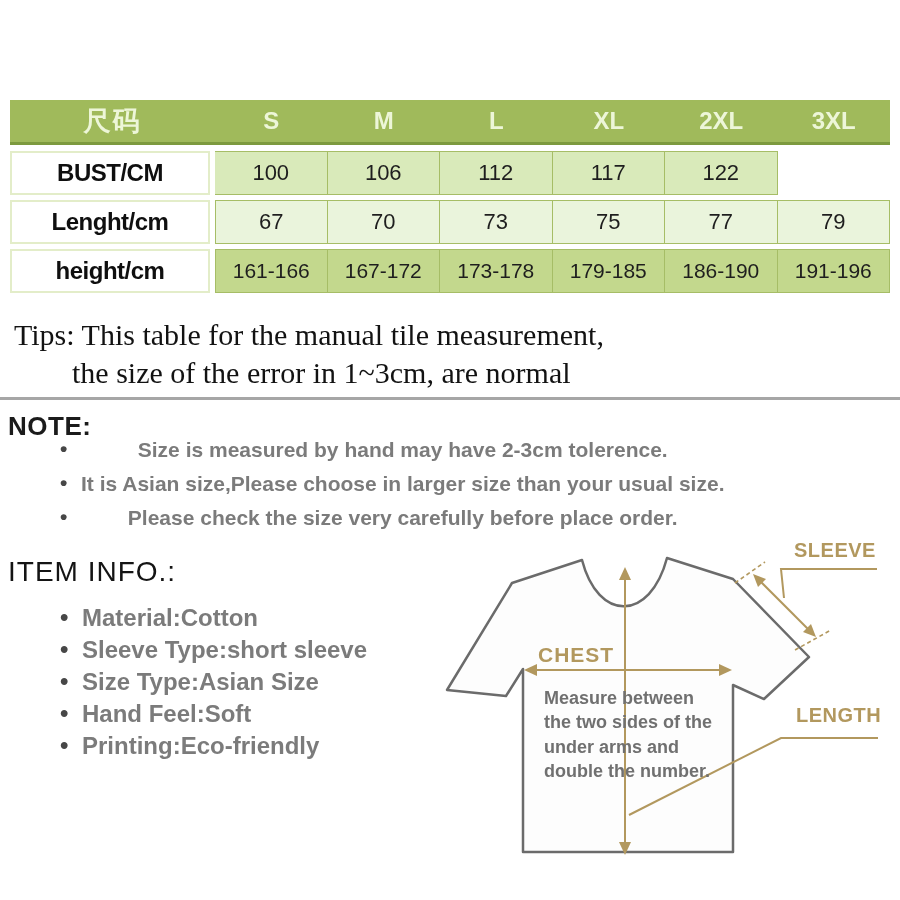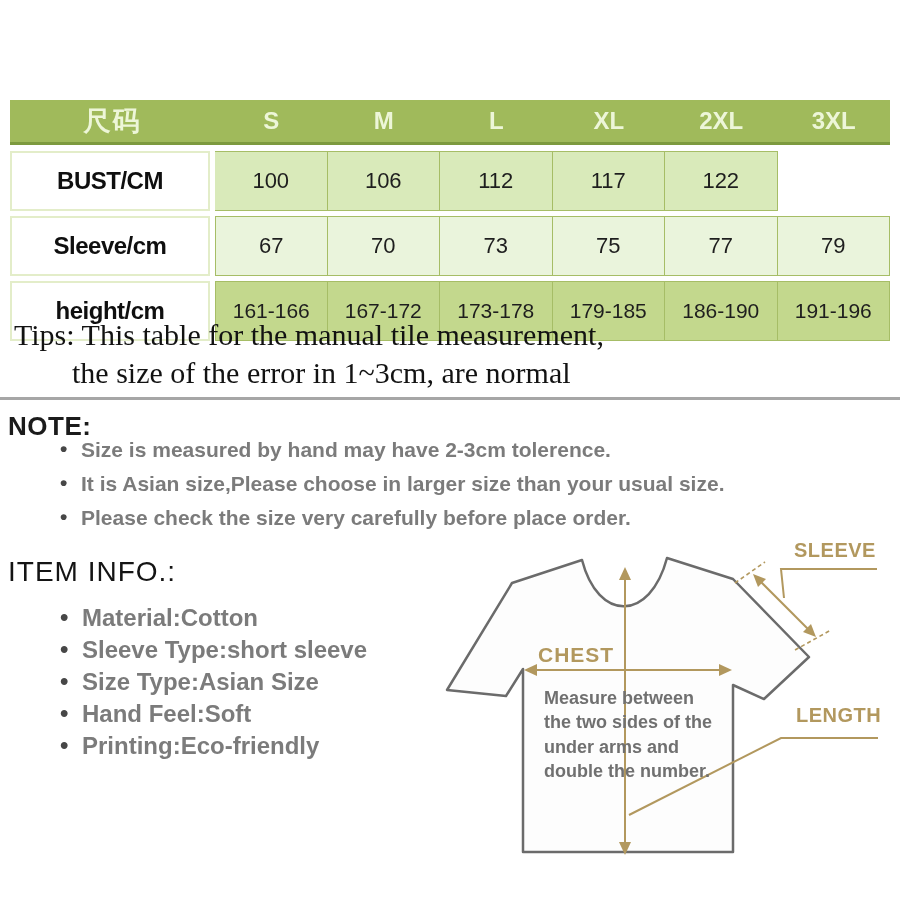--- a/index.html
+++ b/index.html
@@ -12,21 +12,21 @@
   .size-table { position:absolute; left:10px; top:55px; width:880px;margin-top:45px; }
   .thead {
     display:grid; grid-template-columns:205px repeat(6,1fr);
     height:45px; background:#a0ba5b; border-bottom:3px solid #7d9a3f;
     align-items:center;
   }
   .th { text-align:center; font-weight:bold; font-size:24px; color:#edf6d8; }
   .th-size { font-size:27px; letter-spacing:2px; }
   .trow {
     display:grid; grid-template-columns:205px repeat(6,1fr);
-    height:60px; margin-top:5px;
+    height:44px; margin-top:5px;
   }
   .trow.first { margin-top:6px; }
   .lcell {
     background:#ffffff; border:2px solid #e3edc9; margin-right:5px;
     display:flex; align-items:center; justify-content:center;
     font-weight:bold; font-size:24px; color:#0f0f0f;
     font-stretch:condensed; letter-spacing:-0.5px;
   }
   .vcell {
     display:flex; align-items:center; justify-content:center;
@@ -42,21 +42,21 @@
   
   .tips-line { position:absolute; font-family:"Liberation Serif", serif; font-size:30px; color:#121212; white-space:nowrap; }
   .tips-1 { left:14px; top:318px; }
   .tips-2 { left:72px; top:356px; }
 
   
   .divider { position:absolute; left:0; top:397px; width:900px; height:3px; background:#a6a6a6; }
 
   
   .note-heading { position:absolute; left:8px; top:411px; font-size:26px; font-weight:bold; color:#1b1b1b; letter-spacing:0.5px; }
-  .note-list { position:absolute; left:58px; top:438px; list-style:none; }
+  .note-list { position:absolute; left:58px; top:438px; list-style:none;text-align:center; }
   .note-list li {
     font-size:21px; font-weight:bold; color:#7b7b7b;
     margin-bottom:10px; padding-left:23px; position:relative; white-space:nowrap;
   }
   .note-list li::before, .item-list li::before {
     content:"\2022"; position:absolute; left:2px; top:-1px; color:#474747;
   }
 
   
   .item-heading { position:absolute; left:8px; top:556px; font-size:28px; font-weight:normal; color:#141414; letter-spacing:1px; }
@@ -94,21 +94,21 @@
     <div class="trow r1 first">
       <div class="lcell">BUST/CM</div>
       <div class="vcell">100</div>
       <div class="vcell">106</div>
       <div class="vcell">112</div>
       <div class="vcell">117</div>
       <div class="vcell">122</div>
     </div>
 
     <div class="trow r2">
-      <div class="lcell">Sleeve/cm</div>
+      <div class="lcell">Lenght/cm</div>
       <div class="vcell vfirst">67</div>
       <div class="vcell">70</div>
       <div class="vcell">73</div>
       <div class="vcell">75</div>
       <div class="vcell">77</div>
       <div class="vcell">79</div>
     </div>
 
 
     <div class="trow r4">

